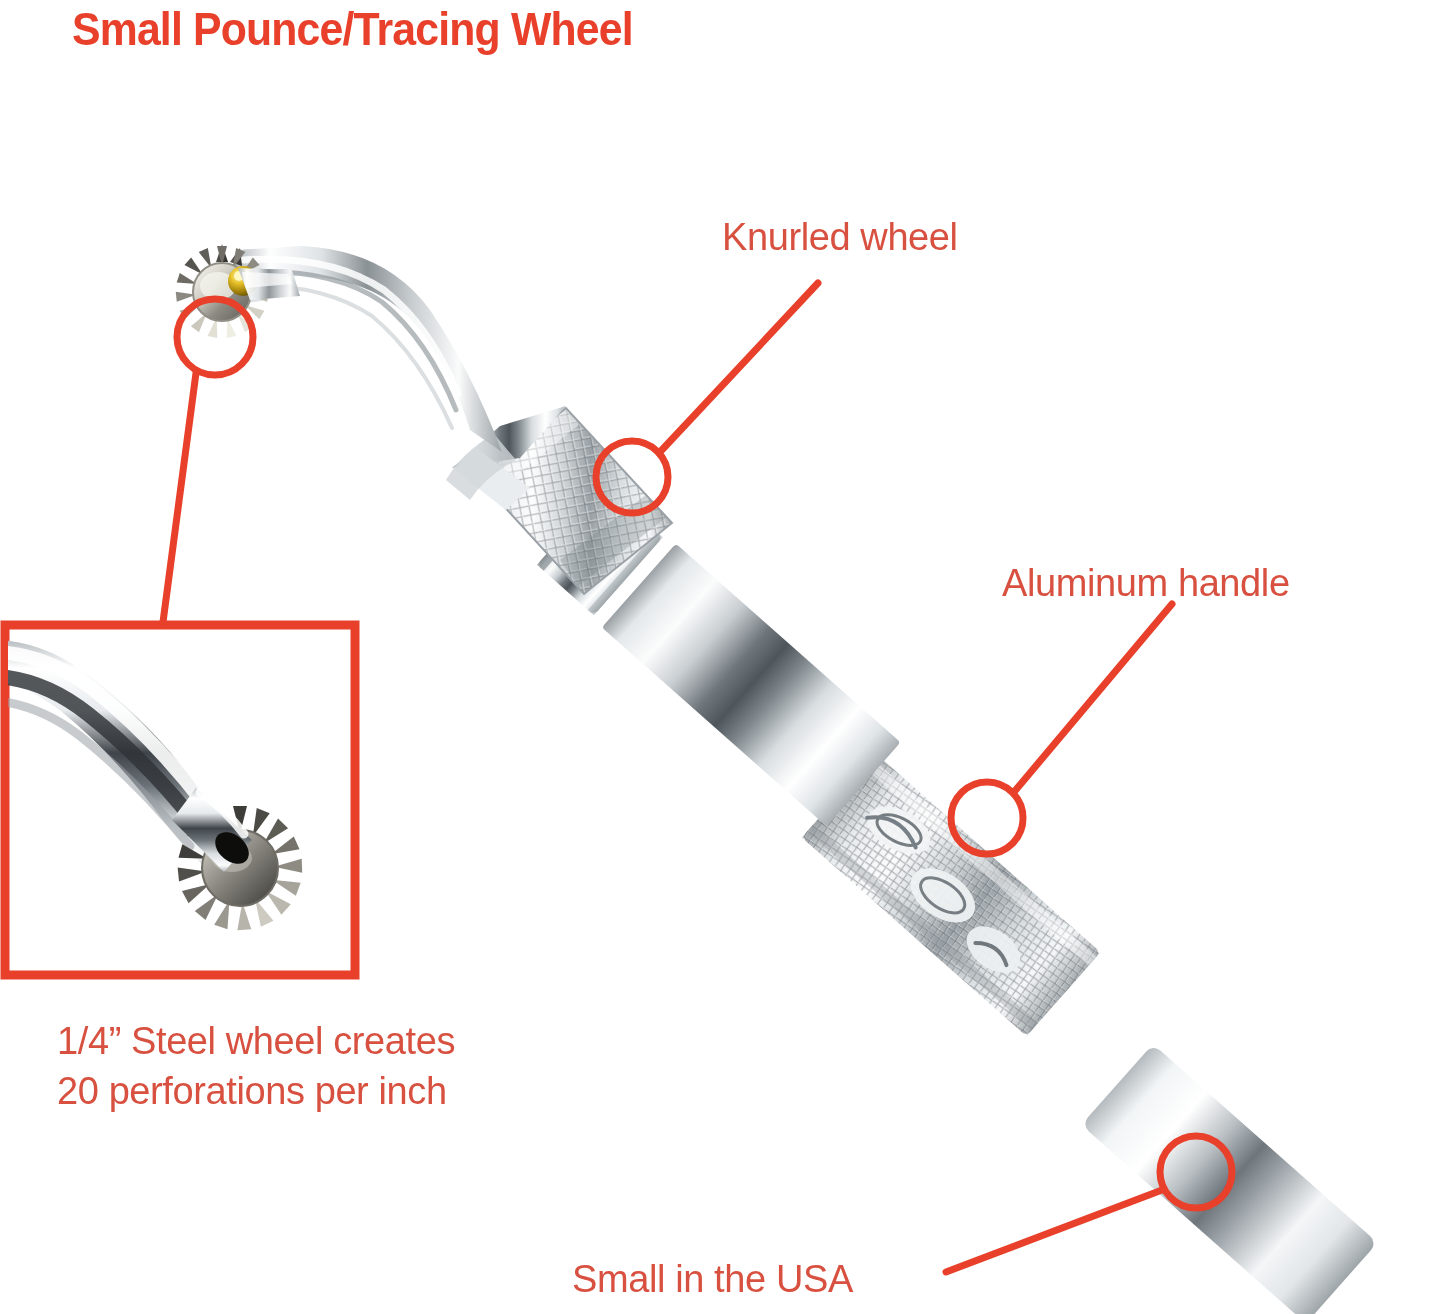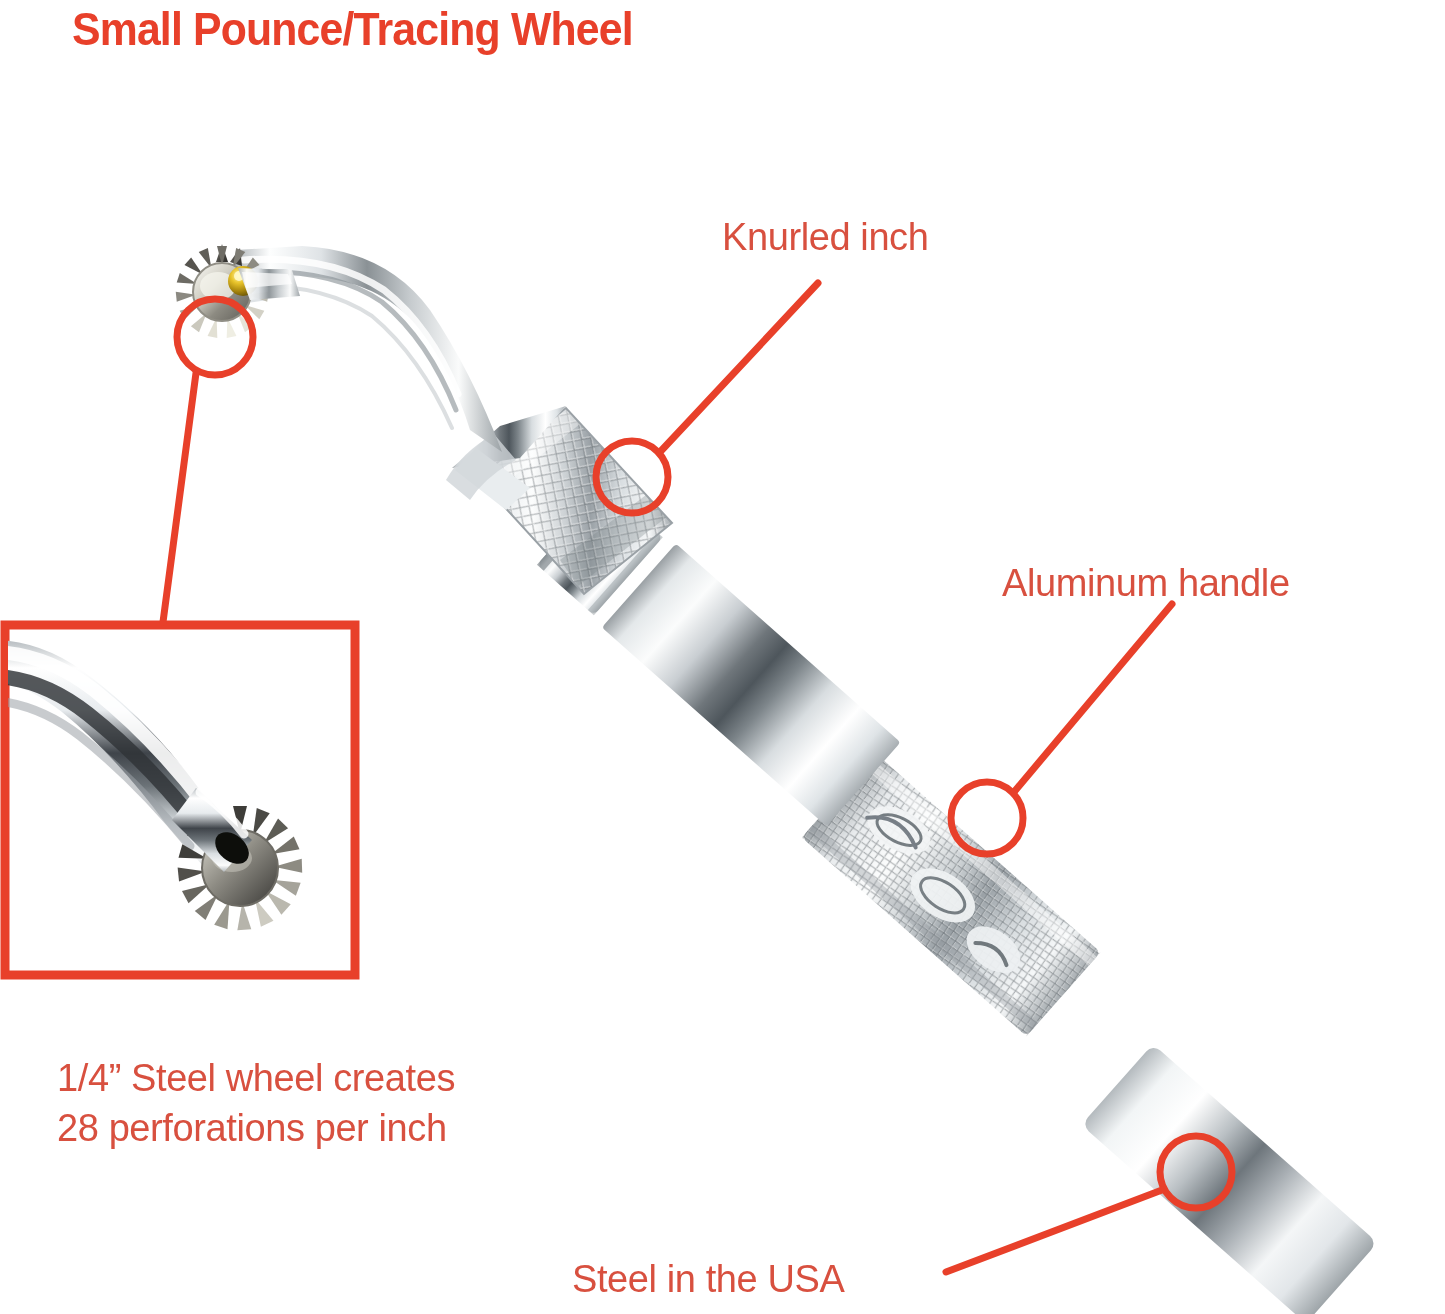--- a/index.html
+++ b/index.html
@@ -28,21 +28,21 @@
     font-weight:400;
     letter-spacing:-0.4px;
     white-space:nowrap;
     line-height:1.15;
   }
   #lbl-knurled{left:722px;top:216px;}
   #lbl-alum{left:1002px;top:546px;margin-top:16px;}
   #lbl-usa{left:572px;top:1258px;}
 
   #caption{
-    position:absolute;left:57px;top:1053px;
+    position:absolute;left:57px;top:1016px;
     color:#d8503f;font-size:38px;line-height:50px;
     letter-spacing:-0.4px;white-space:nowrap;
   }
   #caption div{white-space:nowrap;}
 
   
   svg.layer{position:absolute;left:0;top:0;width:1445px;height:1314px;}
   #photo-layer{z-index:1;}
   #anno-layer{z-index:3;}
   #title,.callout-label,#caption{z-index:5;}
@@ -400,24 +400,24 @@
       <circle cx="987" cy="818" r="36"></circle>
       <path d="M1014 792 L1172 604"></path>
 
       <circle cx="1196" cy="1172" r="36"></circle>
       <path d="M1162 1190 L946 1272"></path>
     </g>
   </svg>
 
   <div id="title">Small Pounce/Tracing Wheel</div>
 
-  <div class="callout-label" id="lbl-knurled">Knurled inch</div>
+  <div class="callout-label" id="lbl-knurled">Knurled wheel</div>
 
   <div class="callout-label" id="lbl-alum">Aluminum handle</div>
 
-  <div class="callout-label" id="lbl-usa">Steel in the USA</div>
+  <div class="callout-label" id="lbl-usa">Small in the USA</div>
 
   <div id="caption">
     <div>1/4” Steel wheel creates</div>
-    <div>28 perforations per inch</div>
+    <div>20 perforations per inch</div>
   </div>
 
 </div>
 
 </body></html>

